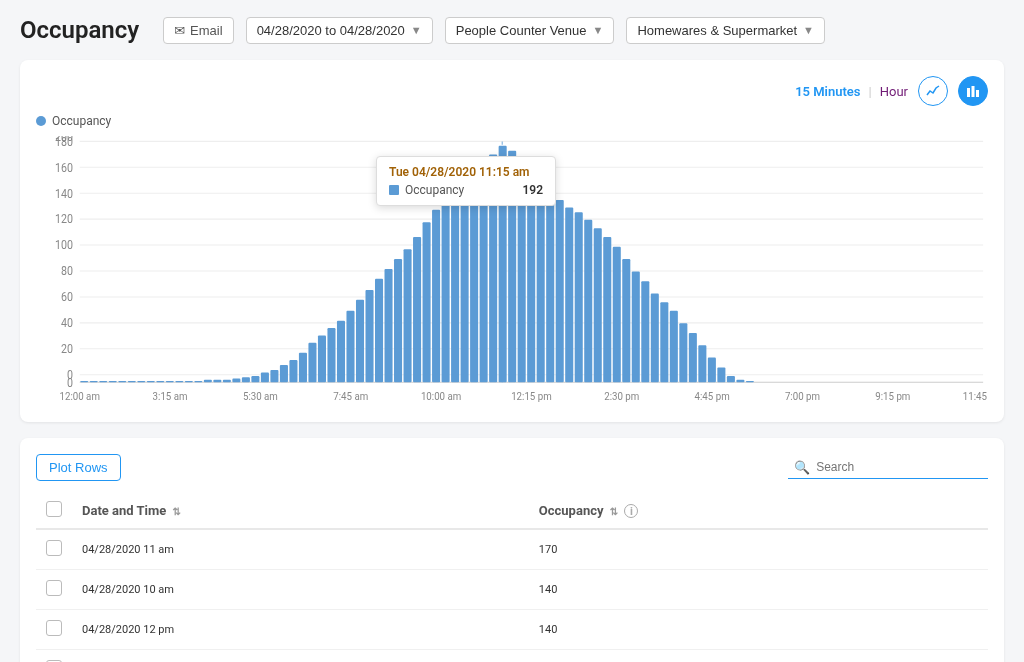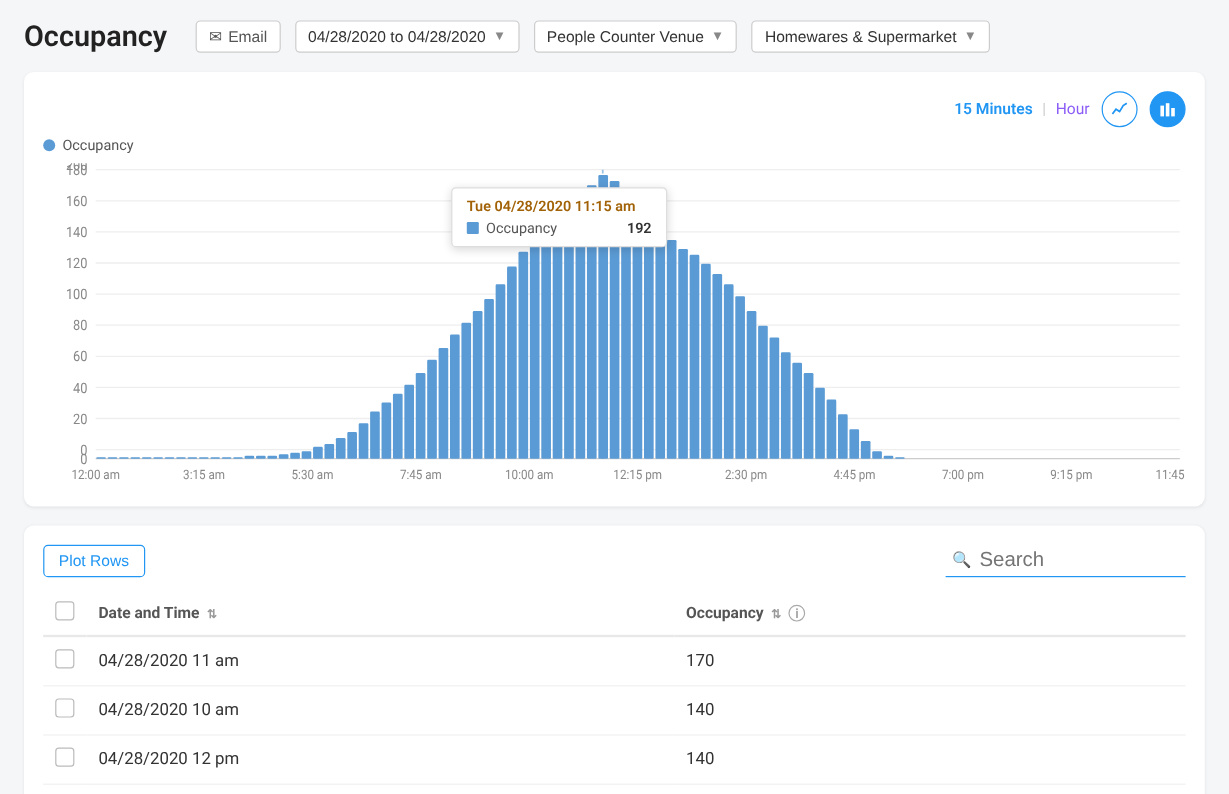--- a/index.html
+++ b/index.html
@@ -13,21 +13,21 @@
     .email-btn { display: flex; align-items: center; gap: 5px; border: 1px solid #ccc; border-radius: 4px; padding: 5px 10px; background: white; cursor: pointer; color: #555; font-size: 13px; }
     .dropdown-btn { display: flex; align-items: center; gap: 6px; border: 1px solid #ccc; border-radius: 4px; padding: 5px 10px; background: white; cursor: pointer; color: #333; font-size: 13px; min-width: 120px; justify-content: space-between; text-align: center; }
     .dropdown-btn .chevron { color: #888; font-size: 11px; }
 
     
     .panel { background: white; border-radius: 8px; padding: 16px; margin-bottom: 16px; box-shadow: 0 1px 3px rgba(0,0,0,0.08); }
 
     .chart-controls { display: flex; justify-content: flex-end; gap: 10px; margin-bottom: 8px; }
     .time-toggle { display: flex; align-items: center; gap: 8px; }
     .time-btn-active { color: #2196f3; font-weight: 600; font-size: 13px; }
-    .time-btn { color: #8b5cf6; font-size: 13px; cursor: pointer; }
+    .time-btn { color: #701a75; font-size: 13px; cursor: pointer; }
     .separator { color: #ccc; }
     .icon-btn { width: 30px; height: 30px; border-radius: 50%; border: 1.5px solid #2196f3; display: flex; align-items: center; justify-content: center; cursor: pointer; background: white; color: #2196f3; font-size: 12px; }
     .icon-btn.active { background: #2196f3; color: white; border-color: #2196f3; }
 
     .legend { display: flex; align-items: center; gap: 6px; margin-bottom: 8px; font-size: 12px; color: #555; }
     .legend-dot { width: 10px; height: 10px; border-radius: 50%; background: #5b9bd5; }
 
     .chart-area { position: relative; height: 270px; }
     .chart-svg { width: 100%; height: 100%; }
 
@@ -37,28 +37,28 @@
     .tooltip-row { display: flex; align-items: center; gap: 6px; }
     .tooltip-square { width: 10px; height: 10px; background: #5b9bd5; border-radius: 1px; }
     .tooltip-label { color: #555; }
     .tooltip-value { font-weight: 600; margin-left: auto; padding-left: 20px; }
 
     
     .table-panel { background: white; border-radius: 8px; padding: 16px; box-shadow: 0 1px 3px rgba(0,0,0,0.08); }
     .table-toolbar { display: flex; align-items: center; justify-content: space-between; margin-bottom: 12px; }
     .plot-rows-btn { border: 1.5px solid #2196f3; border-radius: 4px; padding: 5px 12px; background: white; color: #2196f3; cursor: pointer; font-size: 13px; }
     .search-box { display: flex; align-items: center; border-bottom: 1.5px solid #2196f3; padding: 3px 6px; gap: 6px; width: 200px; }
-    .search-box input { border: none; outline: none; font-size: 17px; width: 100%; color: #333; }
+    .search-box input { border: none; outline: none; font-size: 12px; width: 100%; color: #333; }
     .search-icon { color: #aaa; font-size: 13px; }
 
     table { width: 100%; border-collapse: collapse; }
     thead tr { border-bottom: 2px solid #e8e8e8; }
     thead th { text-align: left; padding: 8px 10px; font-weight: 700; color: #555; font-size: 13px; }
     tbody tr { border-bottom: 1px solid #f0f0f0; }
-    tbody td { padding: 10px 10px; font-size: 14px; color: #333; }
+    tbody td { padding: 10px 10px; font-size: 11px; color: #333; }
     .checkbox-cell { width: 30px; }
     .col-check { width: 16px; height: 16px; border: 1.5px solid #bbb; border-radius: 3px; display: inline-block; }
     .sort-icon { font-size: 10px; color: #999; margin-left: 3px; }
     .info-icon { font-size: 11px; color: #aaa; margin-left: 3px; border: 1px solid #aaa; border-radius: 50%; width: 14px; height: 14px; display: inline-flex; align-items: center; justify-content: center; cursor: pointer; }
   </style>
 </head>
 <body>
 
 <div class="page">
 

